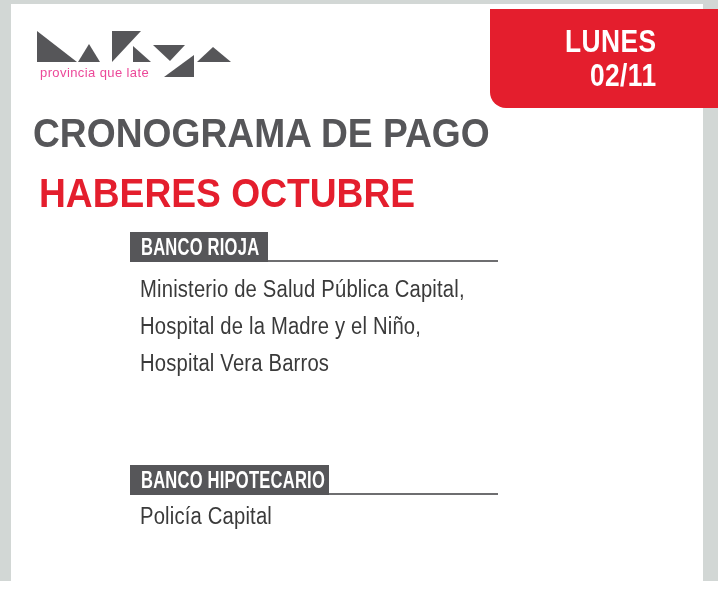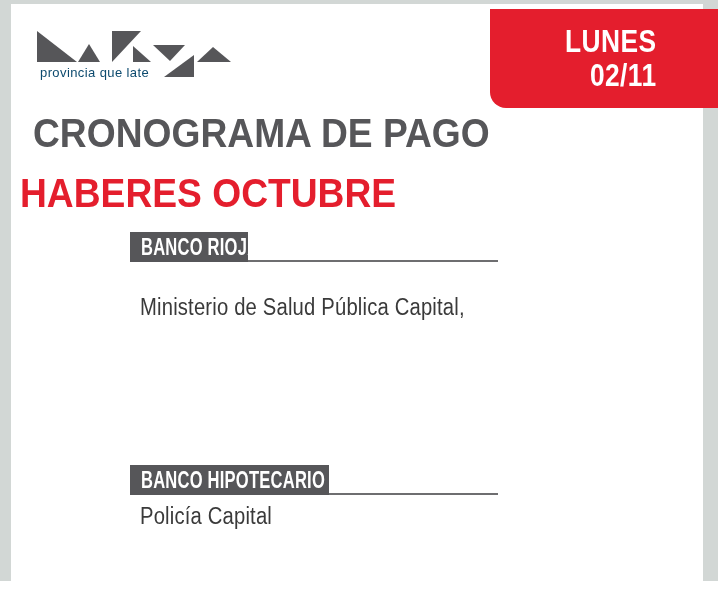--- a/index.html
+++ b/index.html
@@ -14,74 +14,74 @@
   
   .frame-top{left:0;top:0;width:718px;height:4px;background:var(--frame-gray);}
   .frame-left{left:0;top:0;width:11px;height:581px;background:var(--frame-gray);}
   .frame-right{left:703px;top:0;width:15px;height:581px;background:var(--frame-gray);}
 
   
   .logo-svg{left:36px;top:28px;width:200px;height:52px;}
   .logo-svg polygon{fill:var(--dark-gray);}
   .tagline{
     left:40px;top:65px;font-size:13px;line-height:15px;
-    color:#0c4a6e;letter-spacing:0.4px;
+    color:#ec4899;letter-spacing:0.4px;
   }
 
   
   .badge{
     left:490px;top:9px;width:241px;height:99px;
     background:var(--accent-red);
     border-radius:0 0 6px 16px;
     display:flex;align-items:center;justify-content:center;
     text-align:right;
   }
   .badge-inner{
     transform:scaleX(0.85);transform-origin:50% 50%;
     color:#ffffff;font-weight:bold;font-size:31px;line-height:34px;
     letter-spacing:0.5px;white-space:nowrap;
   }
 
   
   .title1{left:33px;top:113px;}
-  .title2{left:20px;top:173px;}
+  .title2{left:39px;top:173px;}
   .title-text{
     display:inline-block;transform:scaleX(0.93);transform-origin:0 50%;
     font-weight:bold;font-size:40px;line-height:40px;white-space:nowrap;
     letter-spacing:0px;
   }
   .title1 .title-text{color:var(--dark-gray);}
   .title2 .title-text{color:var(--accent-red);}
 
   
   .section-header{
     left:130px;height:30px;width:368px;
     display:flex;align-items:stretch;
   }
   .section-header.s1{top:232px;}
   .section-header.s2{top:465px;}
   .bank-box{
     background:var(--dark-gray);
     display:flex;align-items:center;
     padding:0 11px;box-sizing:border-box;
   }
-  .s1 .bank-box{width:118px;align-items:center;}
+  .s1 .bank-box{width:138px;align-items:center;}
   .s2 .bank-box{width:199px;}
   .bank-label{
     display:inline-block;transform:scaleX(0.72);transform-origin:0 50%;
     color:#ffffff;font-weight:bold;font-size:23px;white-space:nowrap;
     letter-spacing:0.3px;
   }
   .header-rule{
     flex:1;border-bottom:2px solid #6e6e70;
   }
 
   
   .pay-list{left:140px;}
-  .pay-list.l1{top:289px;}
+  .pay-list.l1{top:271px;}
   .pay-list.l2{top:498px;}
   .pay-list p{
     margin:0;height:37px;line-height:37px;
   }
   .item-text{
     display:inline-block;transform:scaleX(0.88);transform-origin:0 50%;
     font-size:23px;color:var(--text-color);white-space:nowrap;
     letter-spacing:0.2px;
   }
 </style>
@@ -120,20 +120,22 @@
   </div>
 
   <div class="abs section-header s1">
     <div class="bank-box">
       <span class="bank-label">BANCO RIOJA</span>
     </div>
     <div class="header-rule"></div>
   </div>
   <div class="abs pay-list l1">
     <p><span class="item-text">Ministerio de Salud Pública Capital,</span></p>
+    <p><span class="item-text">Hospital de la Madre y el Niño,</span></p>
+    <p><span class="item-text">Hospital Vera Barros</span></p>
   </div>
 
   <div class="abs section-header s2">
     <div class="bank-box">
       <span class="bank-label">BANCO HIPOTECARIO</span>
     </div>
     <div class="header-rule"></div>
   </div>
   <div class="abs pay-list l2">
     <p><span class="item-text">Policía Capital</span></p>

